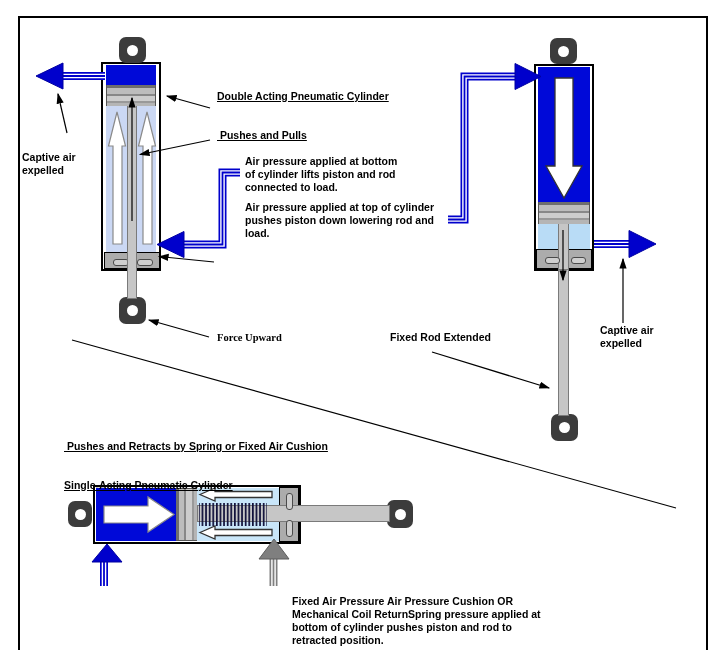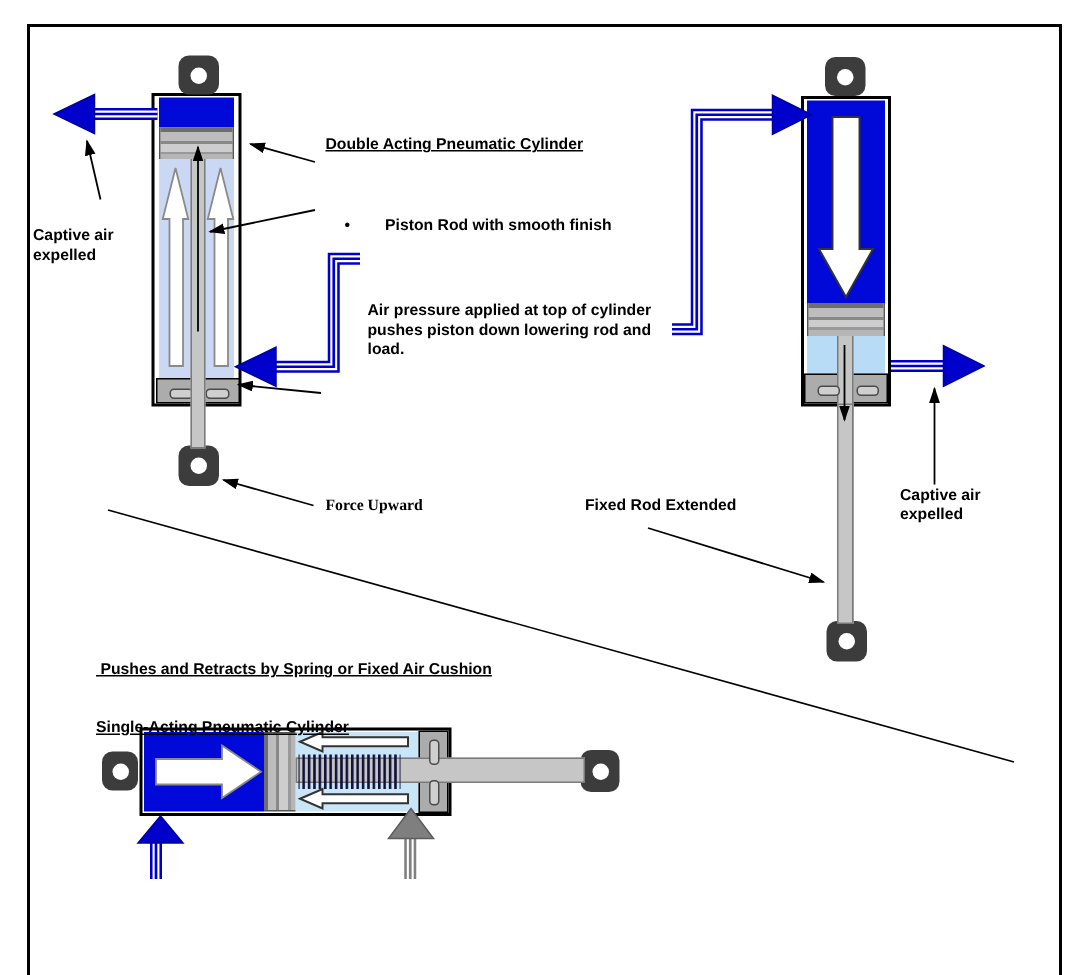--- a/index.html
+++ b/index.html
@@ -162,35 +162,40 @@
     <line class="thin" x1="209" y1="321" x2="149" y2="304"></line>
     <line class="thin" x1="432" y1="336" x2="549" y2="372"></line>
     <line class="thin" x1="623" y1="307" x2="623" y2="243"></line>
     <line class="thin" x1="132" y1="205" x2="132" y2="82"></line>
     <line class="thin" x1="563" y1="214" x2="563" y2="264"></line>
     <line class="plain" x1="72" y1="324" x2="676" y2="492"></line>
   </svg>
 
   <div class="txt" style="left:217px;top:48px;">
     <span class="hline">Double Acting Pneumatic Cylinder</span>
+    <span class="hline"> Pushes and Pulls</span>
   </div>
 
-  <div class="txt" style="left:218px;top:115px;">
-    <span class="bdot">•</span><span>Piston Rod with smooth finish</span>
-  </div>
-
+
+  <div class="txt" style="left:245px;top:139px;">Air pressure applied at bottom
+of cylinder lifts piston and rod
+connected to load.</div>
   <div class="txt" style="left:245px;top:185px;">Air pressure applied at top of cylinder
 pushes piston down lowering rod and
 load.</div>
 
   <div class="txt" style="left:22px;top:135px;">Captive air
 expelled</div>
   <div class="txt" style="left:217px;top:315px;font-family:Liberation Serif, serif;">Force Upward</div>
   <div class="txt" style="left:390px;top:315px;">Fixed Rod Extended</div>
   <div class="txt" style="left:600px;top:308px;">Captive air
 expelled</div>
 
   <div class="txt" style="left:64px;top:398px;">
     <span class="hline"> Pushes and Retracts by Spring or Fixed Air Cushion</span>
     <span class="hline">Single-Acting Pneumatic Cylinder</span>
   </div>
 
+  <div class="txt" style="left:292px;top:579px;">Fixed Air Pressure Air Pressure Cushion OR
+Mechanical Coil ReturnSpring pressure applied at
+bottom of cylinder pushes piston and rod to
+retracted position.</div>
 </div>
 
 </body></html>

